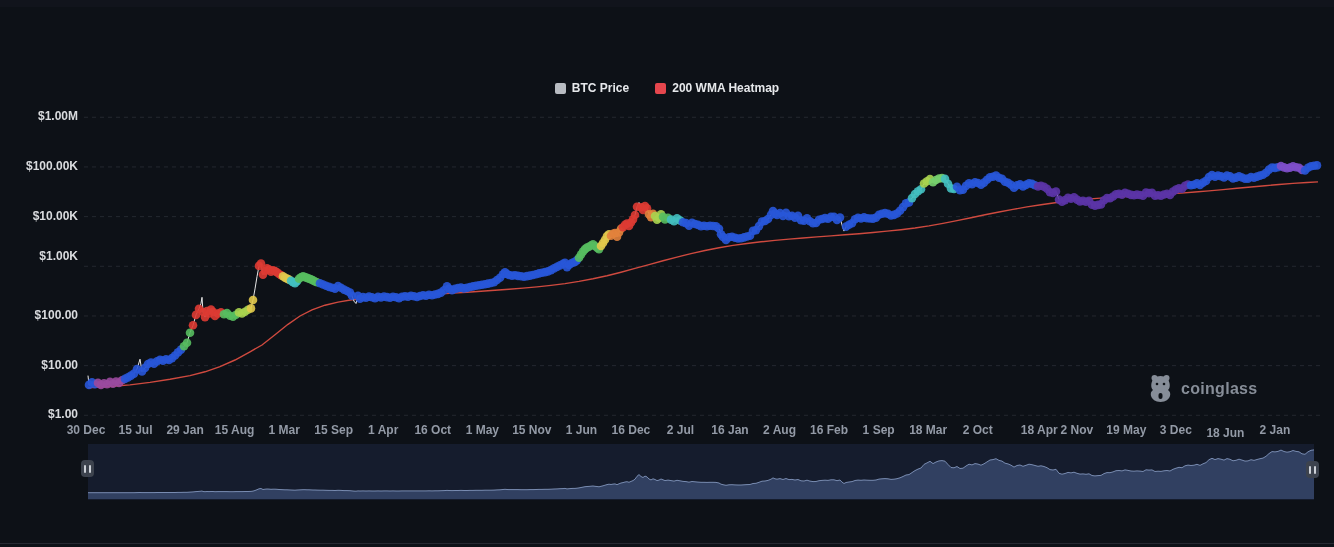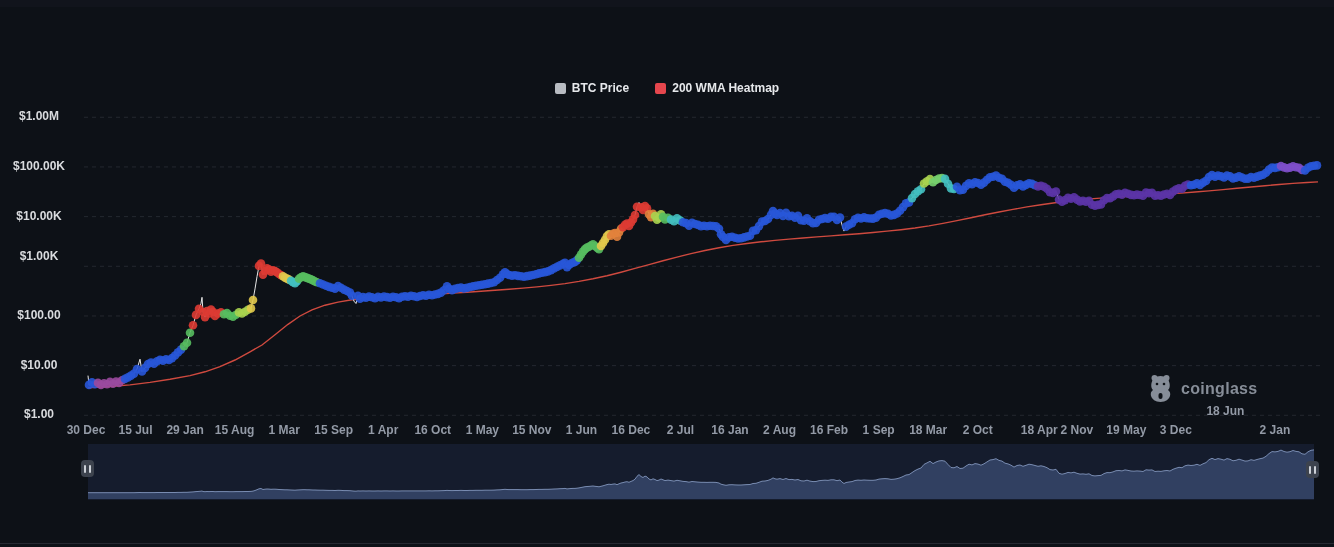--- a/index.html
+++ b/index.html
@@ -4,21 +4,21 @@
 <style>
   html,body{margin:0;padding:0;background:#0d1117;}
   #app{position:relative;width:1334px;height:547px;background:#0d1117;overflow:hidden;
        font-family:"Liberation Sans",sans-serif;}
   .top-strip{position:absolute;left:0;top:0;width:100%;height:7px;background:#11141c;}
   .page-title{position:absolute;left:8px;top:30px;font-size:17.5px;font-weight:700;color:#ffffff;letter-spacing:.2px;}
   .legend{position:absolute;left:0;top:81px;width:100%;display:flex;justify-content:center;gap:26px;}
   .legend-item{display:flex;align-items:center;gap:6px;cursor:pointer;}
   .legend-swatch{width:11px;height:11px;border-radius:2px;}
   .legend-label{font-size:12px;font-weight:700;color:#e6e8eb;}
-  .ylabel{position:absolute;width:78px;text-align:center;font-size:12px;font-weight:700;color:#d9dbde;}
+  .ylabel{position:absolute;width:78px;text-align:right;font-size:12px;font-weight:700;color:#d9dbde;}
   .xlabel{position:absolute;transform:translateX(-50%);font-size:12px;font-weight:600;color:#939aa6;white-space:nowrap;}
   #plot-wrap{position:absolute;left:0;top:0;width:1334px;height:547px;}
   svg{display:block;}
   .watermark{position:absolute;left:1148px;top:374px;display:flex;align-items:center;gap:8px;opacity:.92;}
   .watermark-label{font-size:16px;font-weight:700;color:#9198a3;letter-spacing:.3px;}
   .nav-panel{position:absolute;left:88px;top:444px;width:1226px;height:56px;background:#151c2d;}
   .nav-handle{position:absolute;width:13px;height:17px;background:#3d434e;border-radius:4px;
               display:flex;align-items:center;justify-content:center;gap:3px;cursor:ew-resize;z-index:5;}
   .nav-handle i{display:block;width:2px;height:8px;background:#ccd0d7;border-radius:1px;}
   .bottom-divider{position:absolute;left:0;top:543px;width:100%;height:1px;background:#262932;}
@@ -521,21 +521,21 @@
       <div class="xlabel" style="left: 730.02px; top: 423px;">16 Jan</div>
       <div class="xlabel" style="left: 779.56px; top: 423px;">2 Aug</div>
       <div class="xlabel" style="left: 829.1px; top: 423px;">16 Feb</div>
       <div class="xlabel" style="left: 878.64px; top: 423px;">1 Sep</div>
       <div class="xlabel" style="left: 928.18px; top: 423px;">18 Mar</div>
       <div class="xlabel" style="left: 977.72px; top: 423px;">2 Oct</div>
       <div class="xlabel" style="left: 1027.26px; top: 423px; margin-left: 12px;">18 Apr</div>
       <div class="xlabel" style="left: 1076.8px; top: 423px;">2 Nov</div>
       <div class="xlabel" style="left: 1126.34px; top: 423px;">19 May</div>
       <div class="xlabel" style="left: 1175.88px; top: 423px;">3 Dec</div>
-      <div class="xlabel" style="left: 1225.42px; top: 404px; text-align: center;">18 Jun</div>
+      <div class="xlabel" style="left: 1225.42px; top: 426px; text-align: center;">18 Jun</div>
       <div class="xlabel" style="left: 1274.96px; top: 423px;">2 Jan</div>
     </div>
 
   <div class="watermark">
     <svg width="25" height="29" viewBox="0 0 25 29">
       <g fill="#9198a3">
         <circle cx="6.5" cy="4" r="3"></circle>
         <circle cx="18.5" cy="4" r="3"></circle>
         <path d="M12.5,2 Q20,2 21.5,9 Q22.5,13.5 20,16 Q23,18 22,22 Q20.5,27.5 12.5,28 Q4.5,27.5 3,22 Q2,18 5,16 Q2.5,13.5 3.5,9 Q5,2 12.5,2 Z"></path>
       </g>

